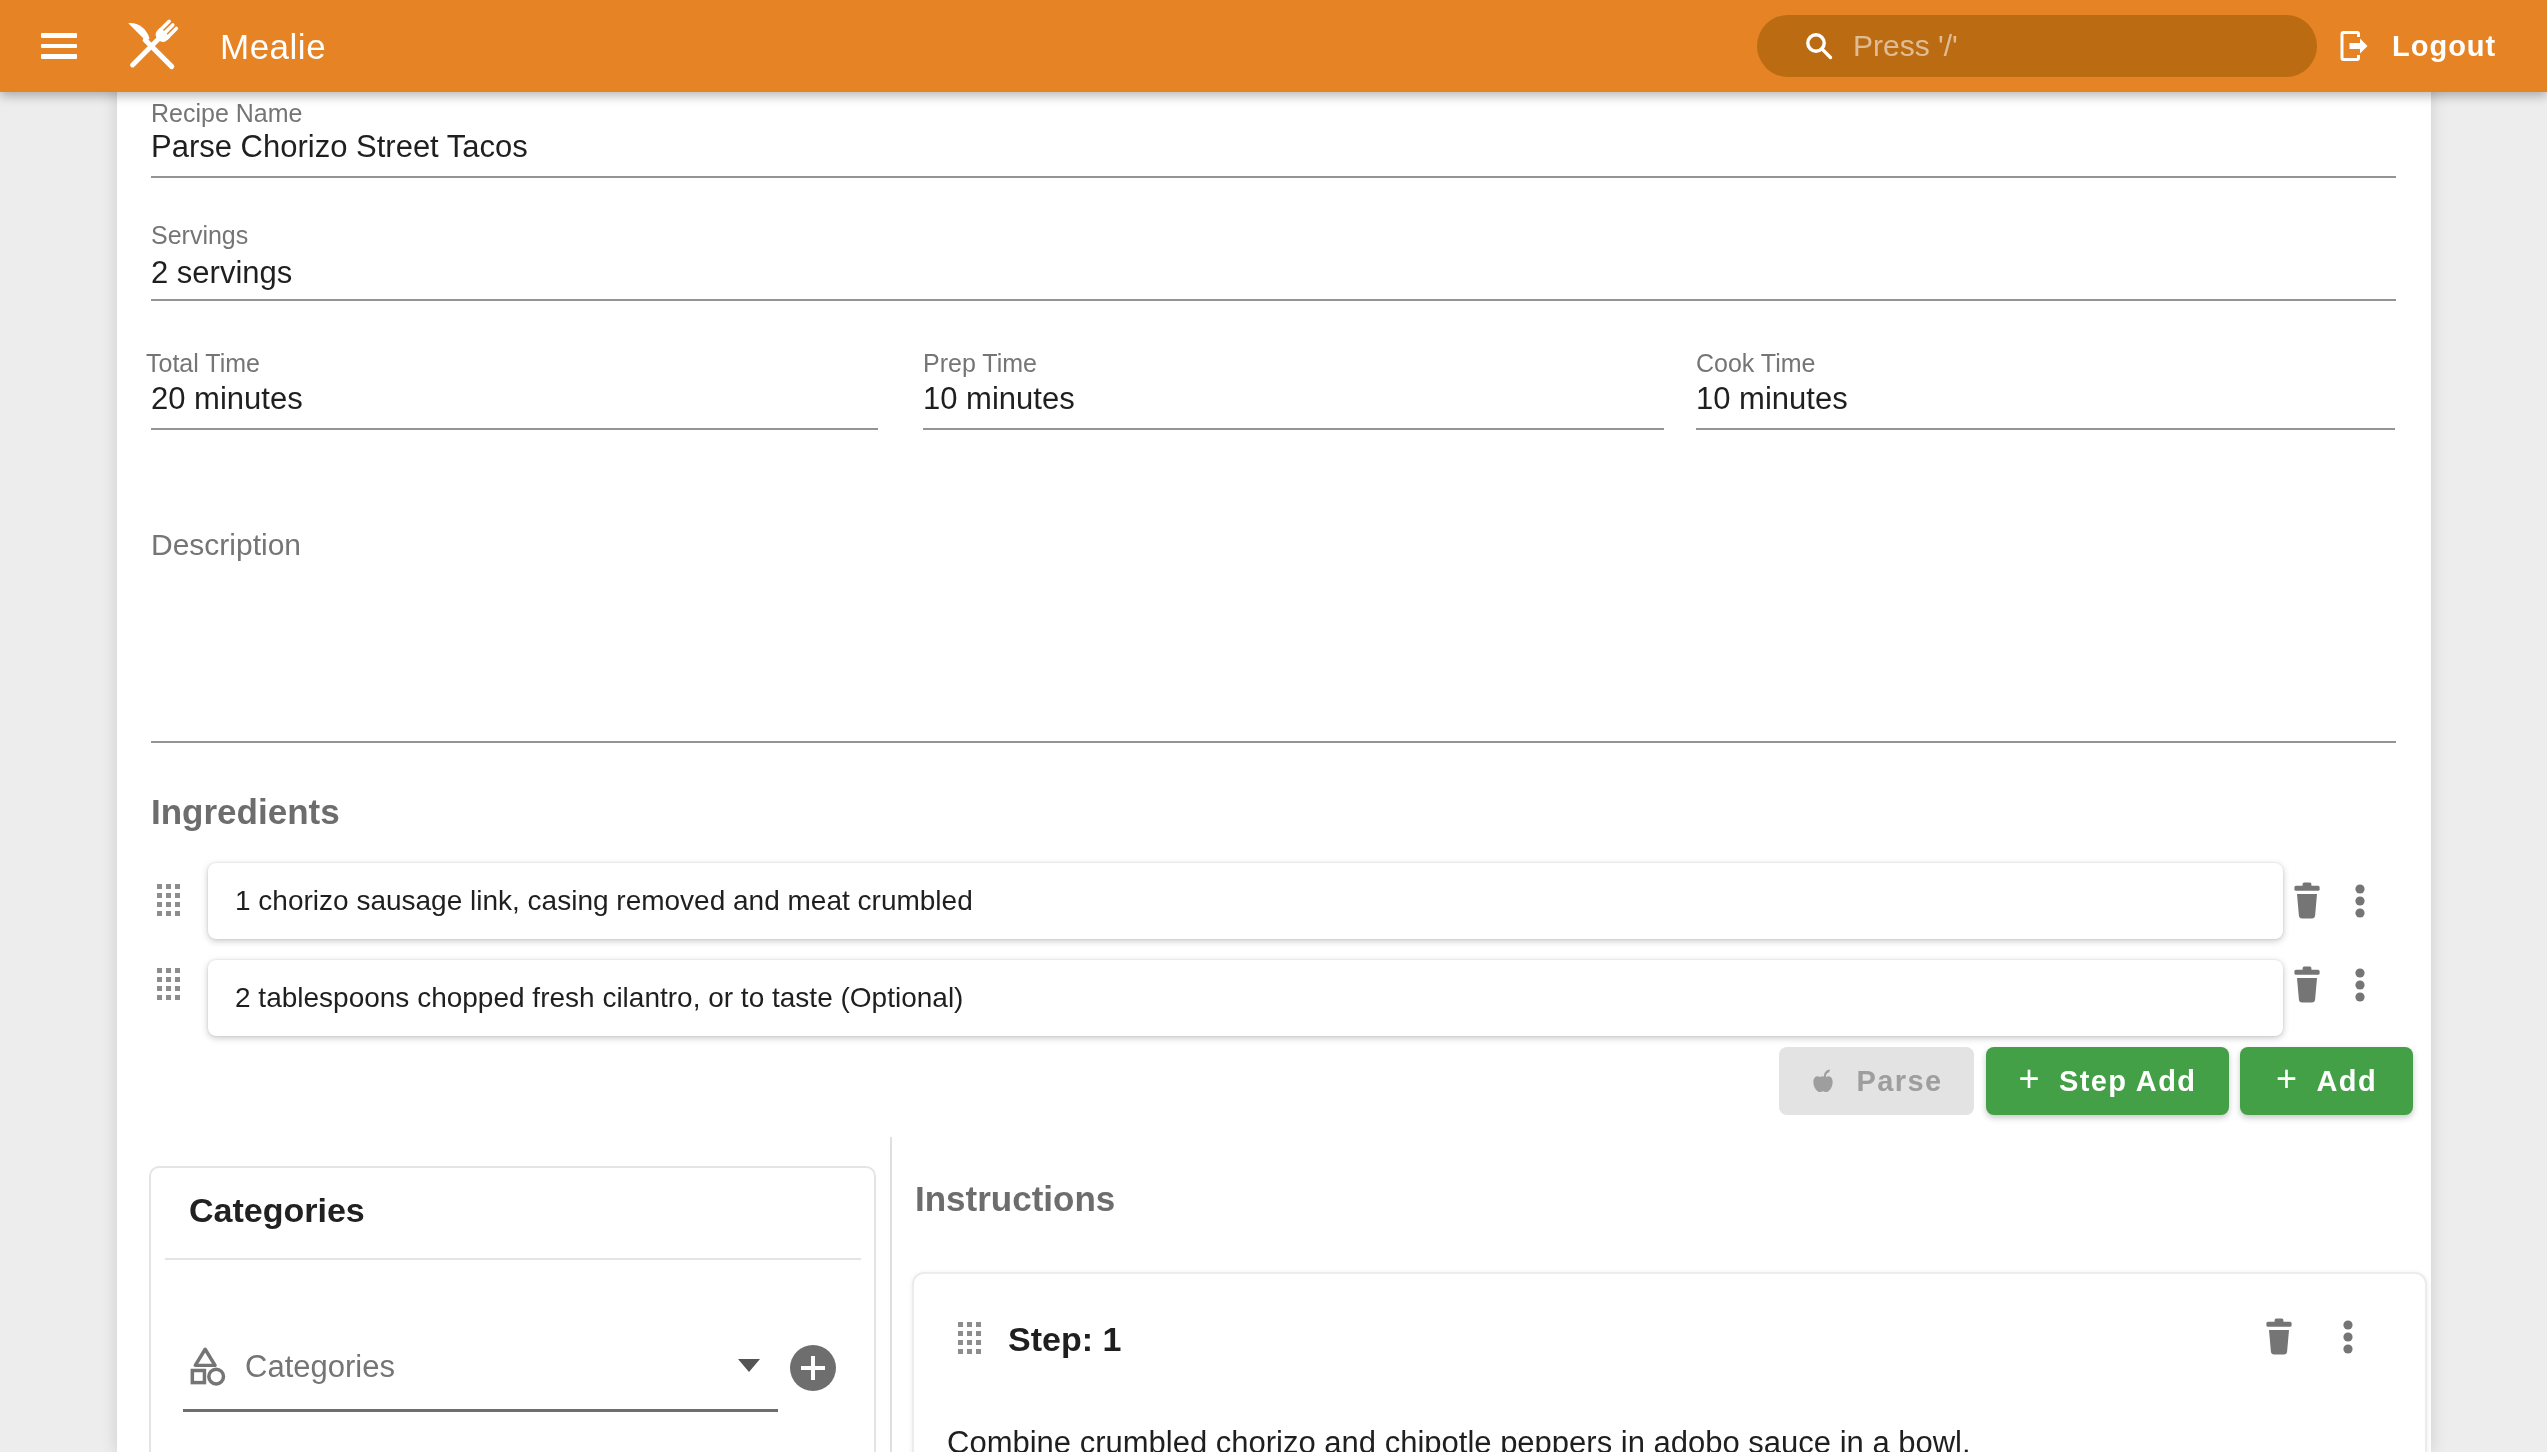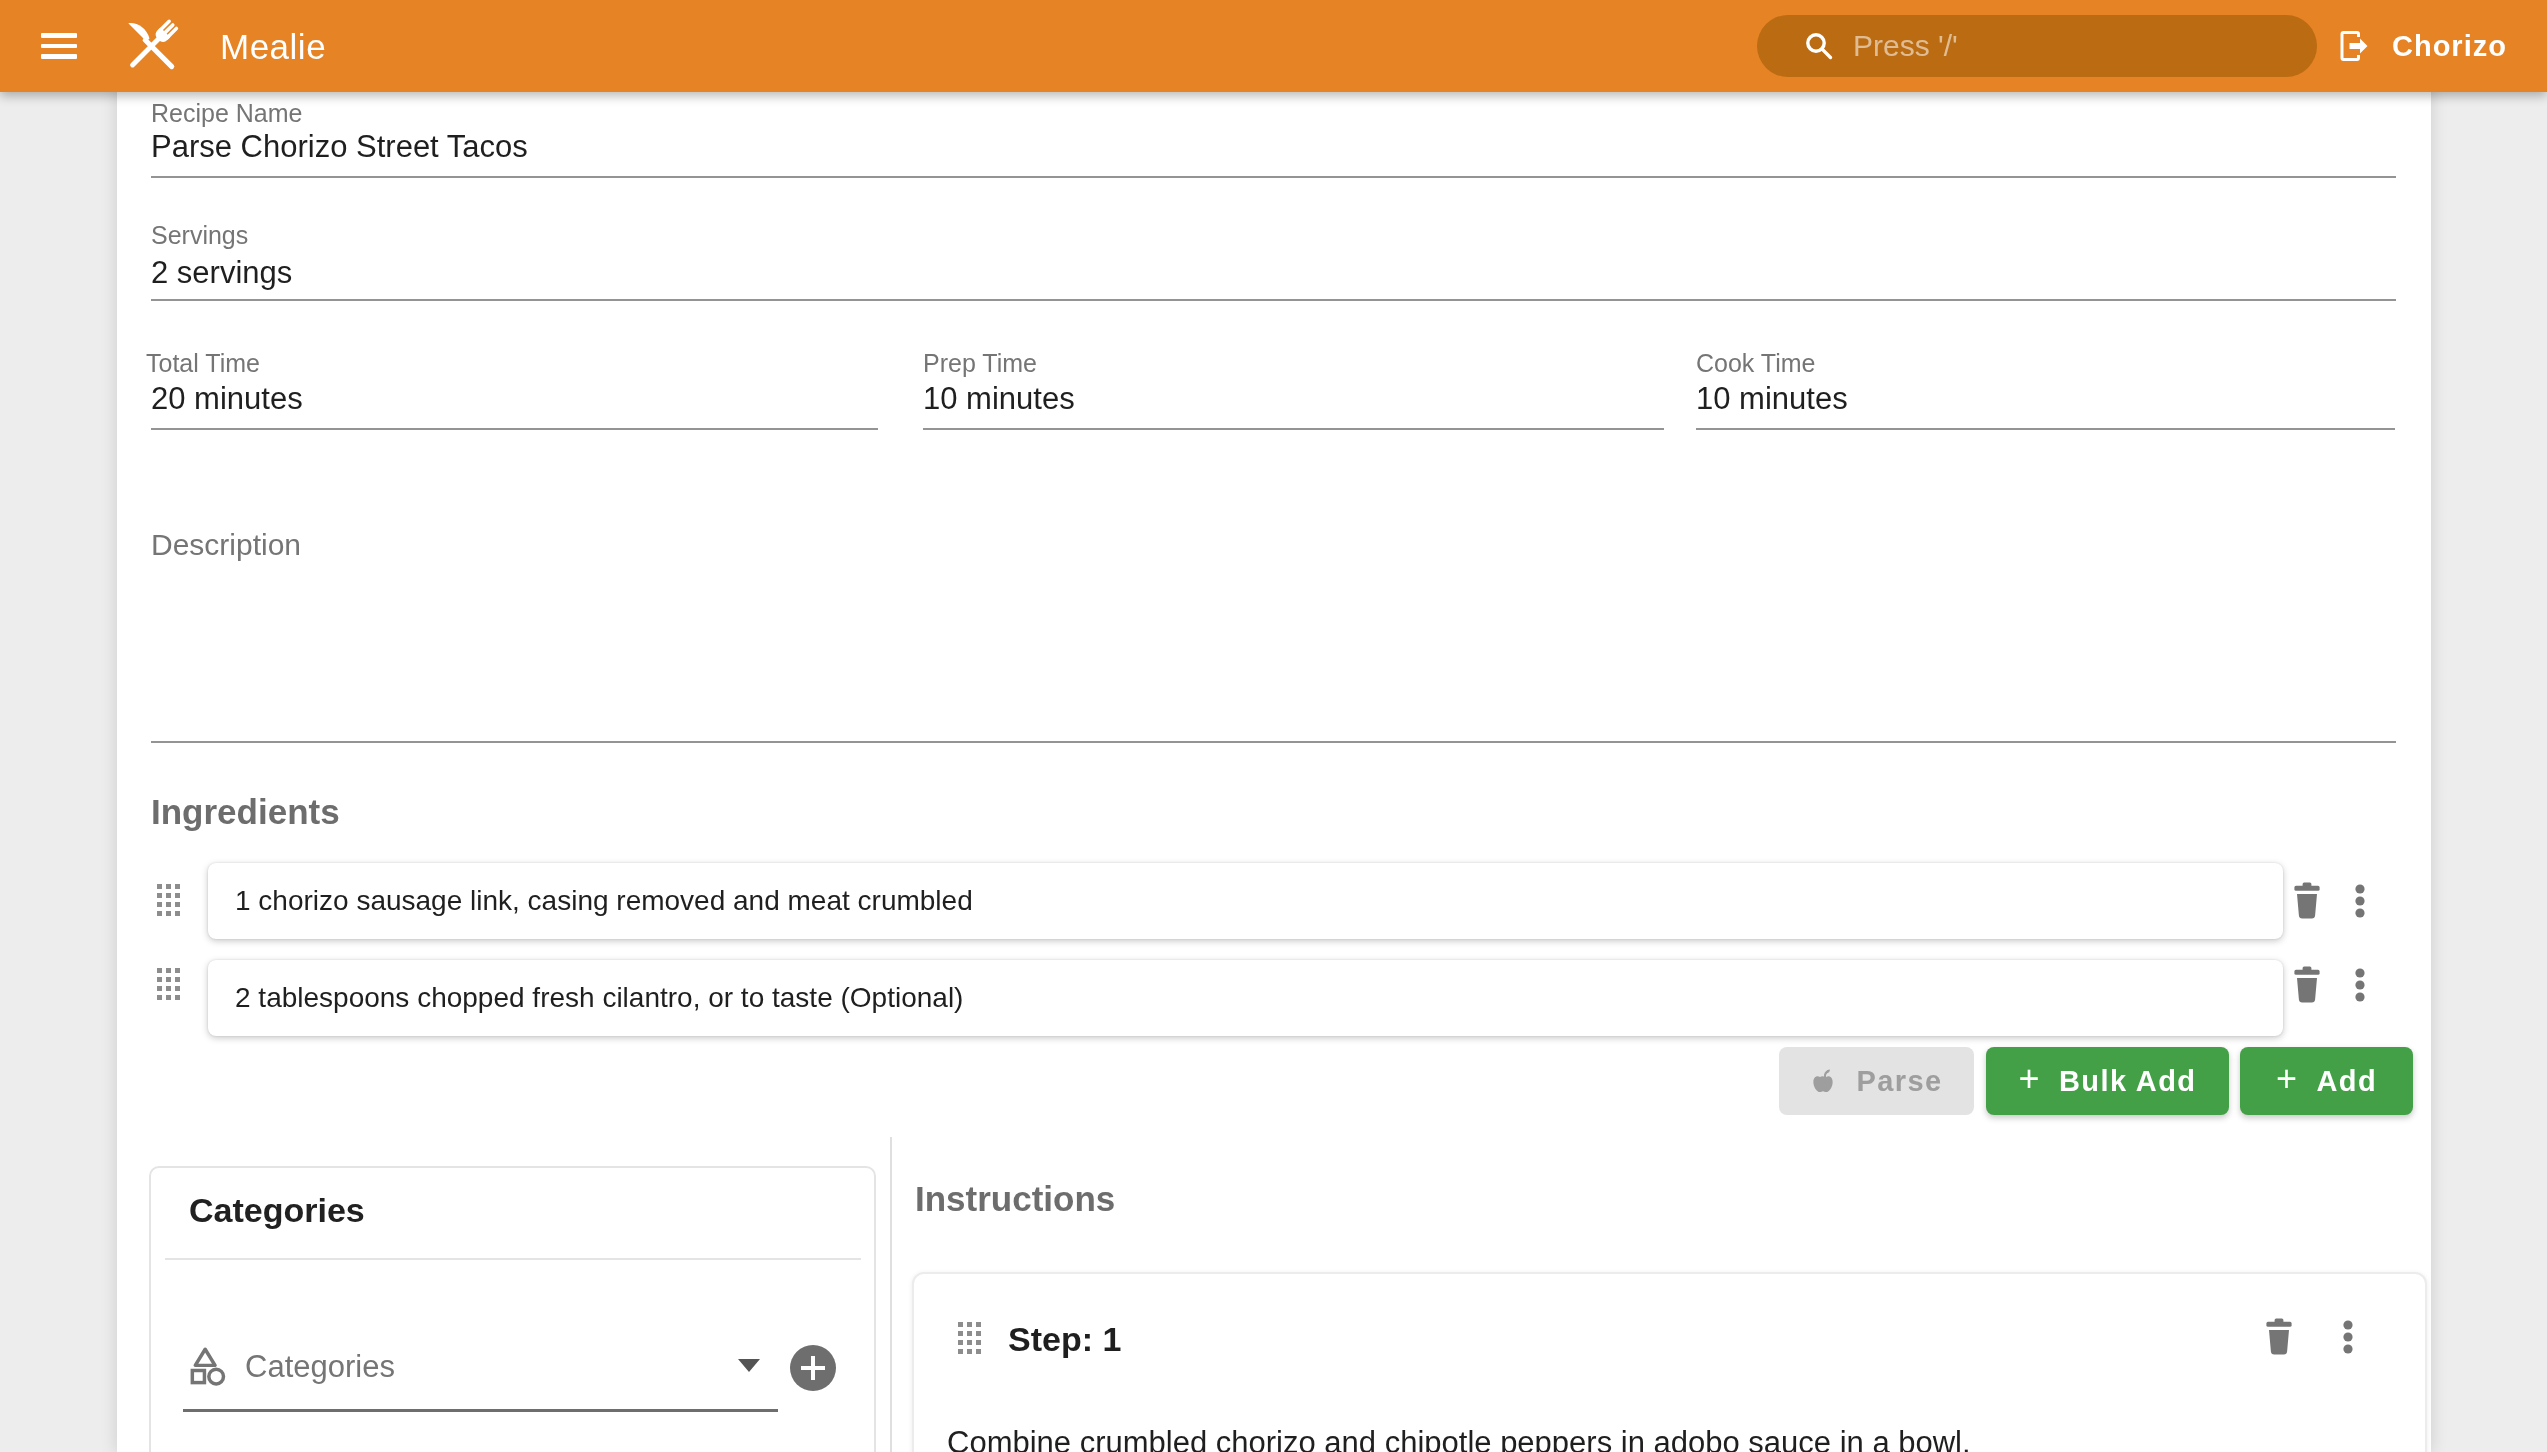--- a/index.html
+++ b/index.html
@@ -173,21 +173,21 @@
   <svg width="30" height="32" viewBox="0 0 24 24">
     <path d="M12.2 8.7c-1.3-.8-3-.8-4.3.1C5.5 7.2 2.7 9 2.7 12.7c0 4.2 2.8 8.1 5.2 8.1 1.1 0 1.5-.65 2.5-.65s1.4.65 2.5.65c2.4 0 5.2-3.9 5.2-8.1 0-3.7-2.8-5.5-5.2-3.9z" fill="#9e9e9e"></path>
     <path d="M12 8.6c-.2-2 .7-3.6 2.6-4.6" stroke="#9e9e9e" stroke-width="1.6" fill="none" stroke-linecap="round"></path>
     <path d="M12.6 5.8c.1-1.8 1.5-3 3.4-3-.1 1.9-1.5 3.1-3.4 3z" fill="#9e9e9e"></path>
   </svg>
   <span>Parse</span>
 </button>
 
 <button class="btn btn-green" style="left:1986px; width:243px">
   <span class="plus">+</span>
-  <span>Bulk Add</span>
+  <span>Step Add</span>
 </button>
 
 <button class="btn btn-green" style="left:2240px; width:173px">
   <span class="plus">+</span>
   <span>Add</span>
 </button>
 
 <div class="cat-card"></div>
 <div class="cat-title">Categories</div>
 <div class="cat-divider"></div>
@@ -259,16 +259,16 @@
       <circle cx="13" cy="13" r="8.2" fill="none" stroke="#fff" stroke-width="3.4"></circle>
       <line x1="19.4" y1="19.4" x2="27.5" y2="27.5" stroke="#fff" stroke-width="3.4" stroke-linecap="round"></line>
     </svg>
     <input type="text" placeholder="Press '/'" style="">
   </div>
 
   <div class="logout">
     <svg width="36" height="36" viewBox="0 0 24 24">
       <path d="M16 17v-3H9v-4h7V7l5 5-5 5M14 2a2 2 0 0 1 2 2v2h-2V4H5v16h9v-2h2v2a2 2 0 0 1-2 2H5a2 2 0 0 1-2-2V4a2 2 0 0 1 2-2h9z" fill="#fff"></path>
     </svg>
-    <span class="logout-label">Chorizo</span>
+    <span class="logout-label">Logout</span>
   </div>
 </div>
 
 
 </body></html>

